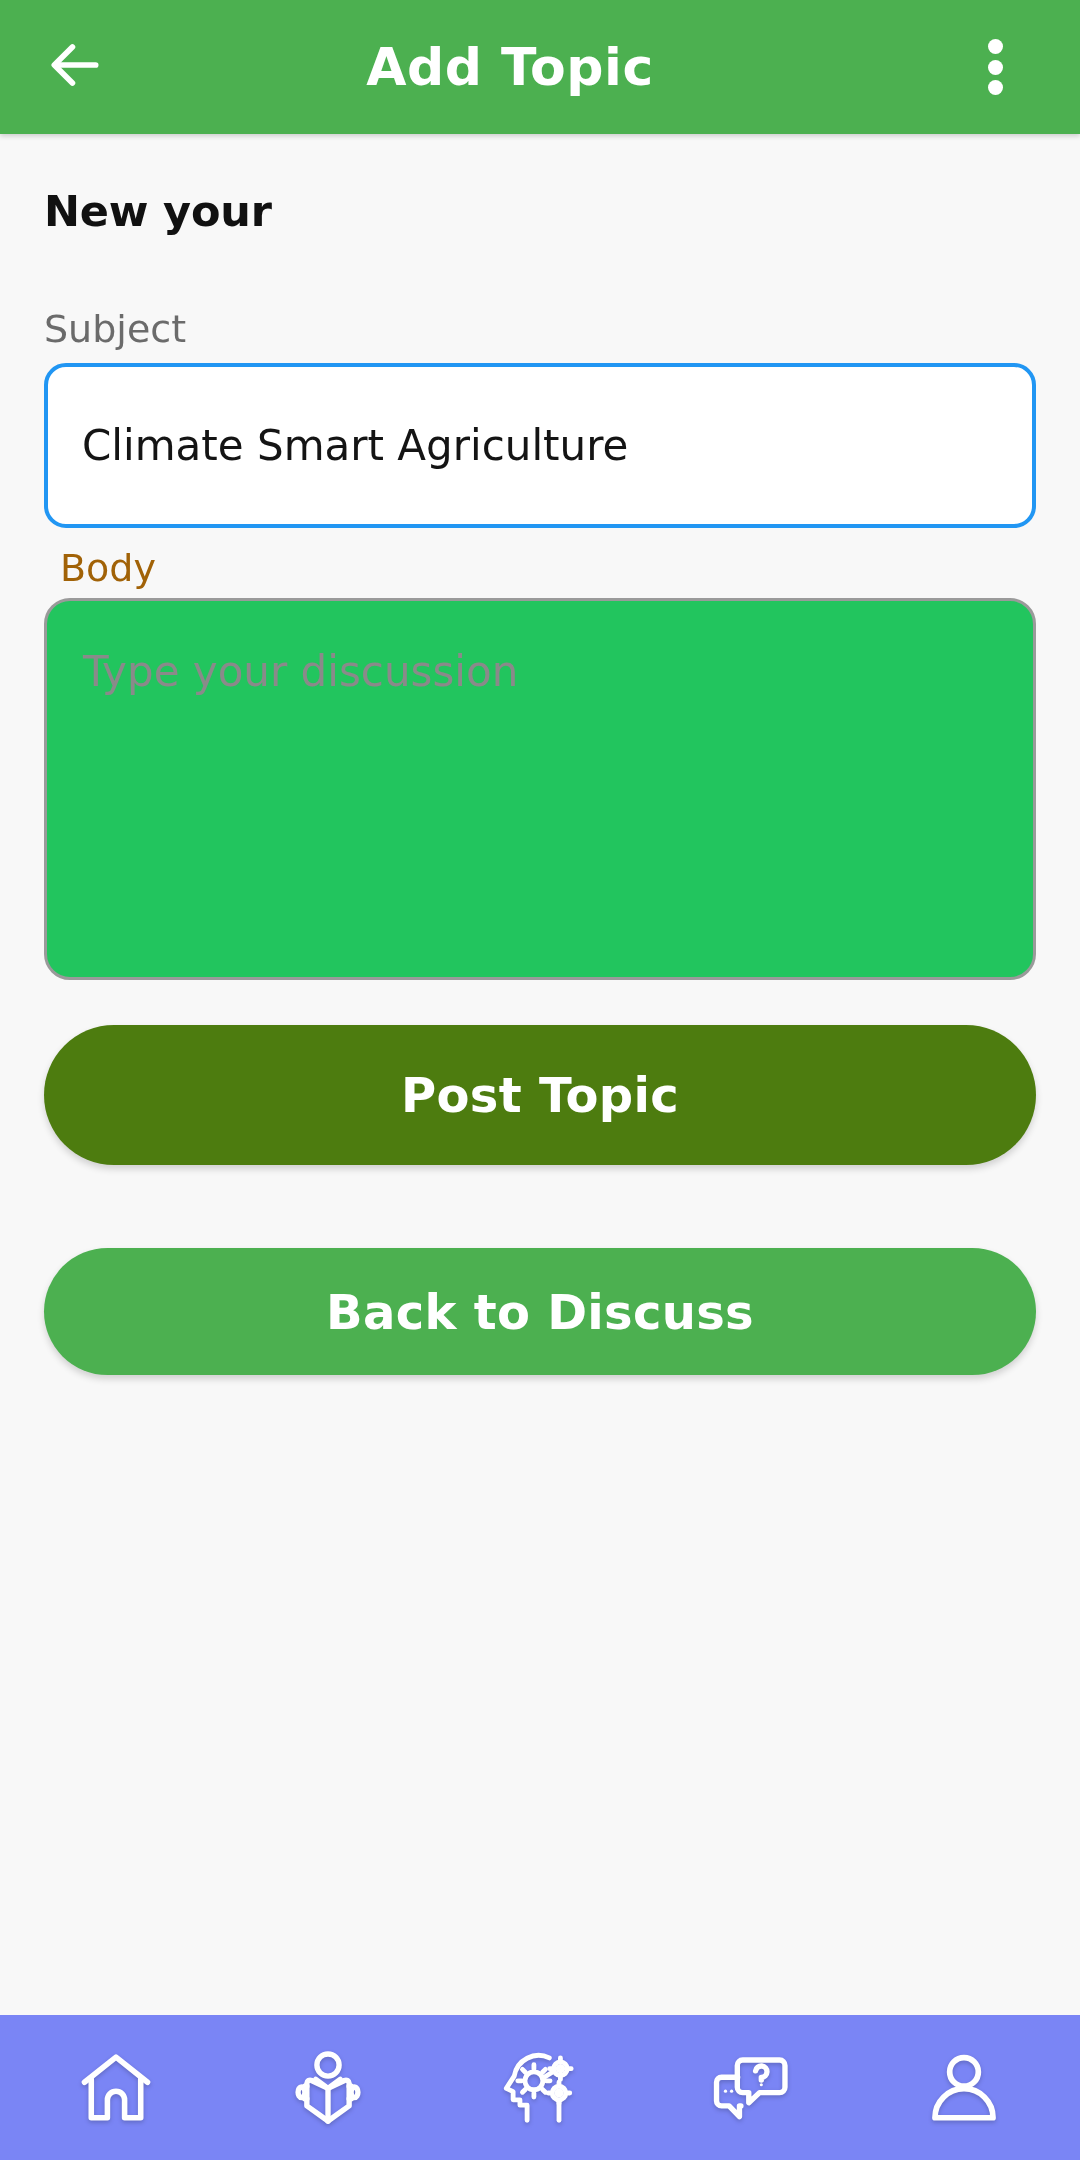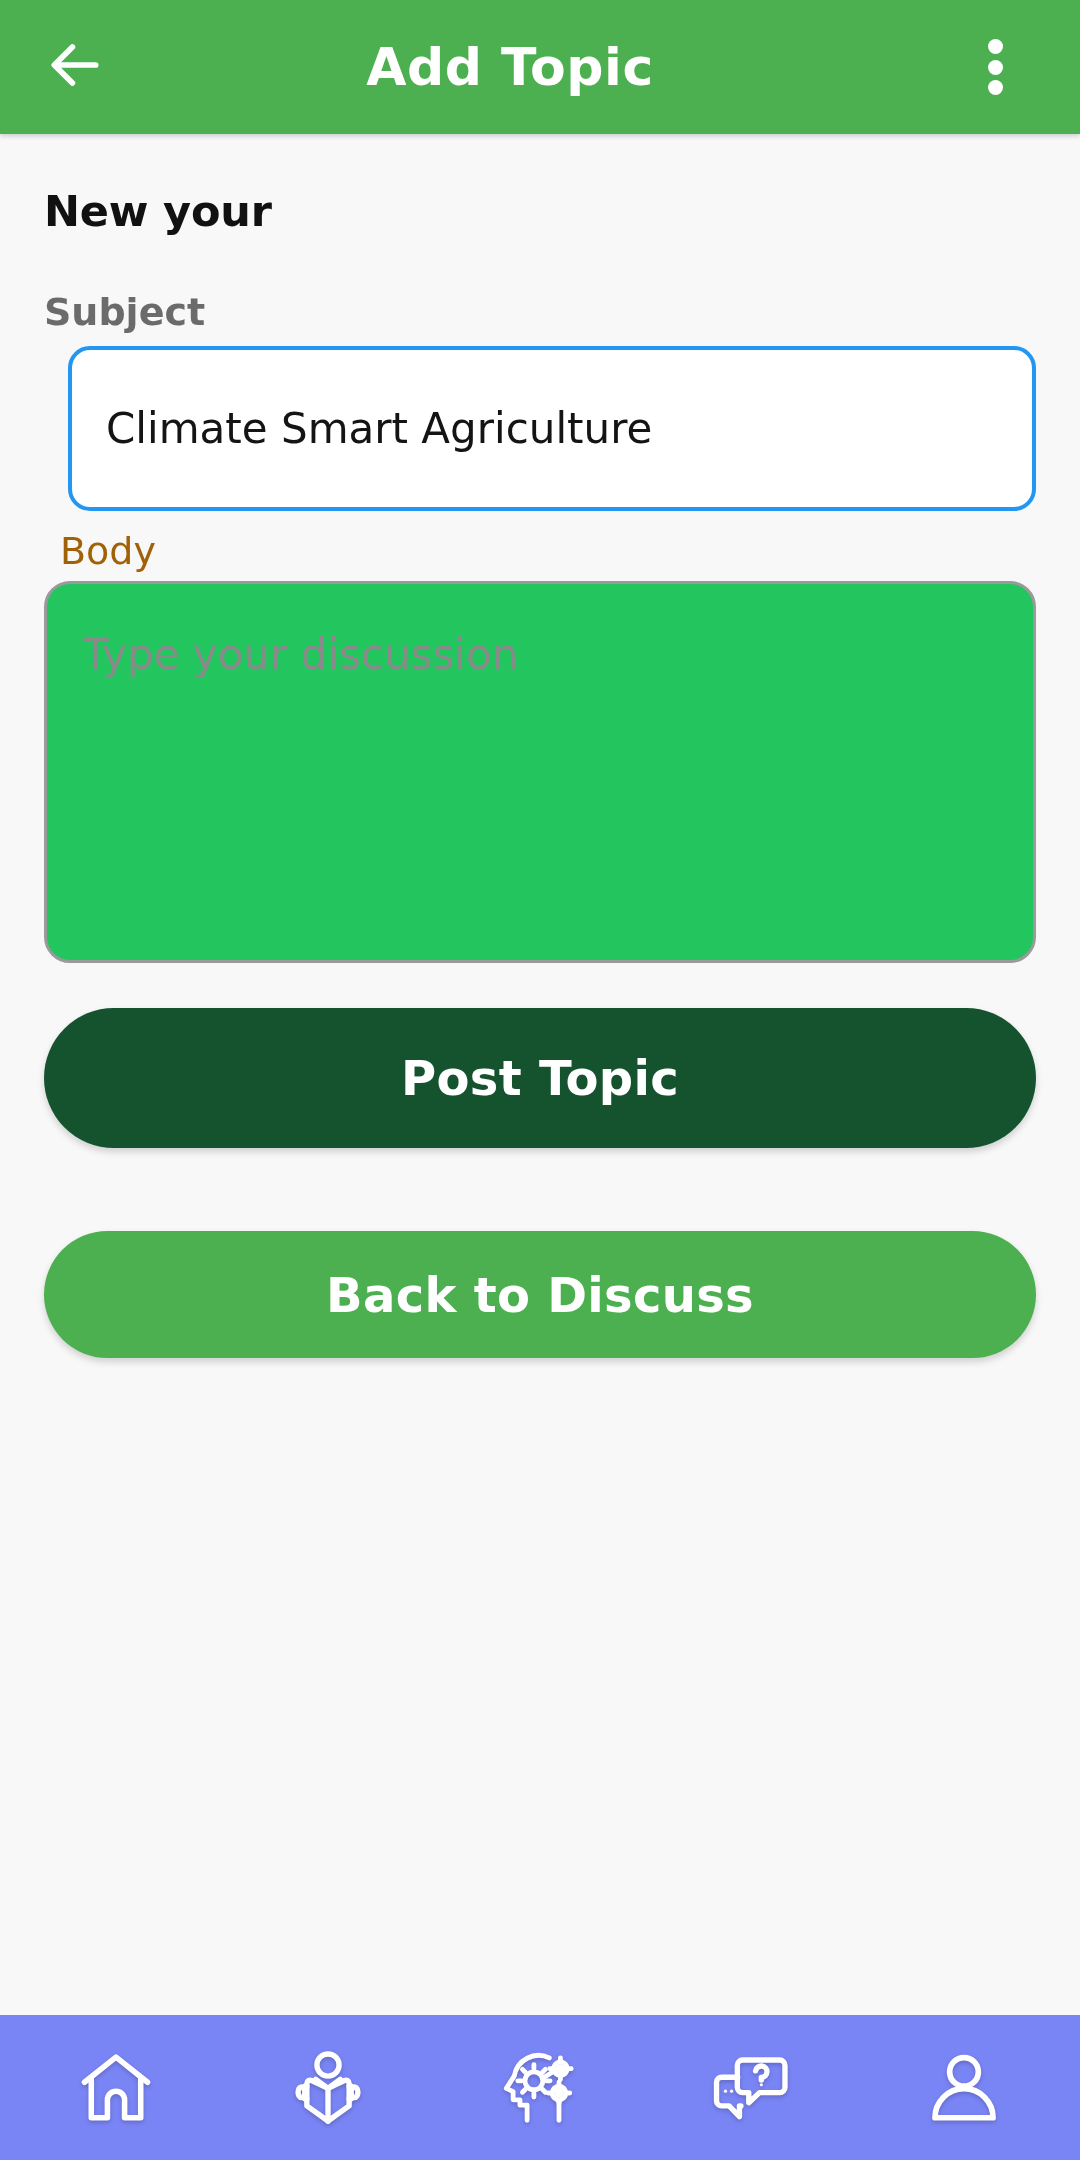--- a/index.html
+++ b/index.html
@@ -80,28 +80,27 @@
     overflow: hidden;
   }
   .section-title {
     margin-top: 52px;
     font-size: 43px;
     font-weight: bold;
     color: #111111;
     letter-spacing: -0.2px;
   }
   .field-label {
-    margin-top: 54px;
+    margin-top: 71px;
     font-size: 38px;
     color: #6b6b6b;
-    font-weight: bold;
+    font-weight: normal;
   }
   .subject-wrap {
     margin-top: 12px;
-    margin-left: 24px;
   }
   .subject-input {
     display: block;
     box-sizing: border-box;
     width: 100%;
     height: 165px;
     background: #ffffff;
     border: 4px solid #2196f3;
     border-radius: 22px;
     padding: 0 34px;
@@ -152,21 +151,21 @@
     color: #ffffff;
     font-size: 48px;
     font-weight: bold;
     font-family: "DejaVu Sans", "Liberation Sans", sans-serif;
     cursor: pointer;
     box-shadow: 0 4px 7px rgba(0,0,0,0.16);
     letter-spacing: 0.3px;
   }
   .btn-post {
     height: 140px;
-    background: #14532d;
+    background: #4d7c0f;
     margin-top: 45px;
   }
   .btn-back {
     height: 127px;
     background: #4cb050;
     margin-top: 83px;
   }
 
   
   .bottomnav {

